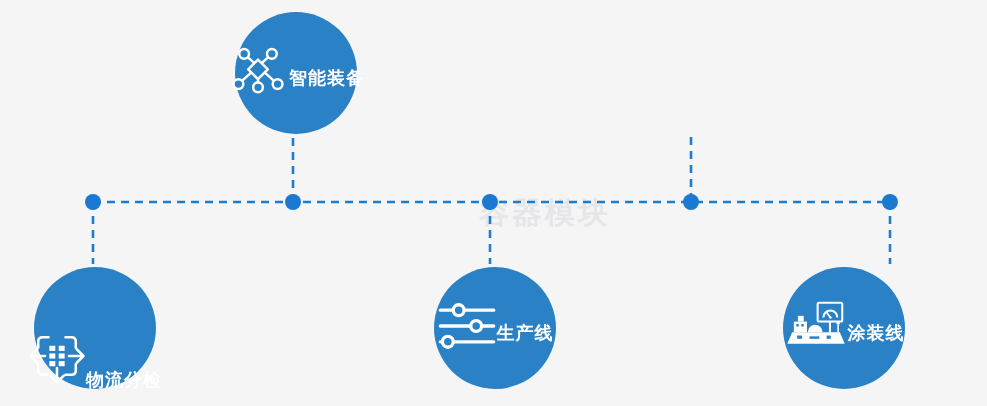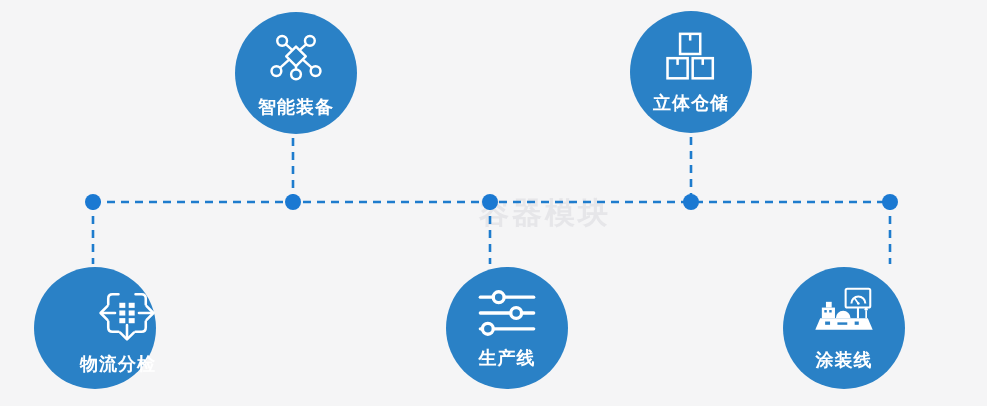--- a/index.html
+++ b/index.html
@@ -36,39 +36,39 @@
   }
 
   .node {
     position: absolute;
     width: 122px;
     height: 122px;
     border-radius: 50%;
     background: #2a81c6;
     z-index: 2;
     display: flex;
-    flex-direction: column;
+    flex-direction: row;
     align-items: center;
     justify-content: center;
   }
   .node .icon { flex: 0 0 auto; }
   .node .label {
     margin-top: 9px;
     color: #ffffff;
     font-size: 18px;
     font-weight: bold;
     letter-spacing: 1px;
     line-height: 1;
     white-space: nowrap;
   }
 
   .node-1 { left: 235px; top: 12px;  }
   .node-2 { left: 630px; top: 11px;  }
   .node-3 { left: 34px;  top: 267px; align-items: flex-end; }
-  .node-4 { left: 446px; top: 267px; }
+  .node-4 { left: 434px; top: 267px; }
   .node-5 { left: 783px; top: 267px; }
 </style>
 </head>
 <body>
 
 <div class="canvas">
 
   <div class="watermark">容器模块</div>
 
   <svg class="connector-layer" width="987" height="406" viewBox="0 0 987 406" xmlns="http://www.w3.org/2000/svg">
@@ -101,35 +101,20 @@
           <circle cx="55" cy="12" r="6" fill="#2a81c6"></circle>
           <circle cx="14" cy="49" r="6" fill="#2a81c6"></circle>
           <circle cx="62" cy="49" r="6" fill="#2a81c6"></circle>
           <circle cx="38" cy="53" r="6" fill="#2a81c6"></circle>
         </g>
       </svg>
     </span>
     <span class="label">智能装备</span>
   </div>
 
-  <div class="node node-2">
-    <span class="icon">
-      <svg width="52" height="49" viewBox="0 0 62 58" xmlns="http://www.w3.org/2000/svg">
-        <g stroke="#ffffff" stroke-width="3" fill="none">
-          <rect x="18" y="2" width="24" height="24"></rect>
-          <line x1="30" y1="2" x2="30" y2="10"></line>
-          <rect x="3" y="31" width="24" height="24"></rect>
-          <line x1="15" y1="31" x2="15" y2="39"></line>
-          <rect x="33" y="31" width="24" height="24"></rect>
-          <line x1="45" y1="31" x2="45" y2="39"></line>
-        </g>
-      </svg>
-    </span>
-    <span class="label">立体仓储</span>
-  </div>
 
   <div class="node node-3">
     <span class="icon">
       <svg width="58" height="58" viewBox="0 0 68 68" xmlns="http://www.w3.org/2000/svg">
         <g stroke="#ffffff" stroke-width="3" fill="none" stroke-linecap="round" stroke-linejoin="round">
           <path d="M24 12 L17 12 Q12 12 12 17 L12 24"></path>
           <path d="M44 12 L51 12 Q56 12 56 17 L56 24"></path>
           <path d="M56 44 L56 51 Q56 56 51 56 L44 56"></path>
           <path d="M12 44 L12 51 Q12 56 17 56 L24 56"></path>
           <line x1="20" y1="34" x2="5" y2="34"></line>

